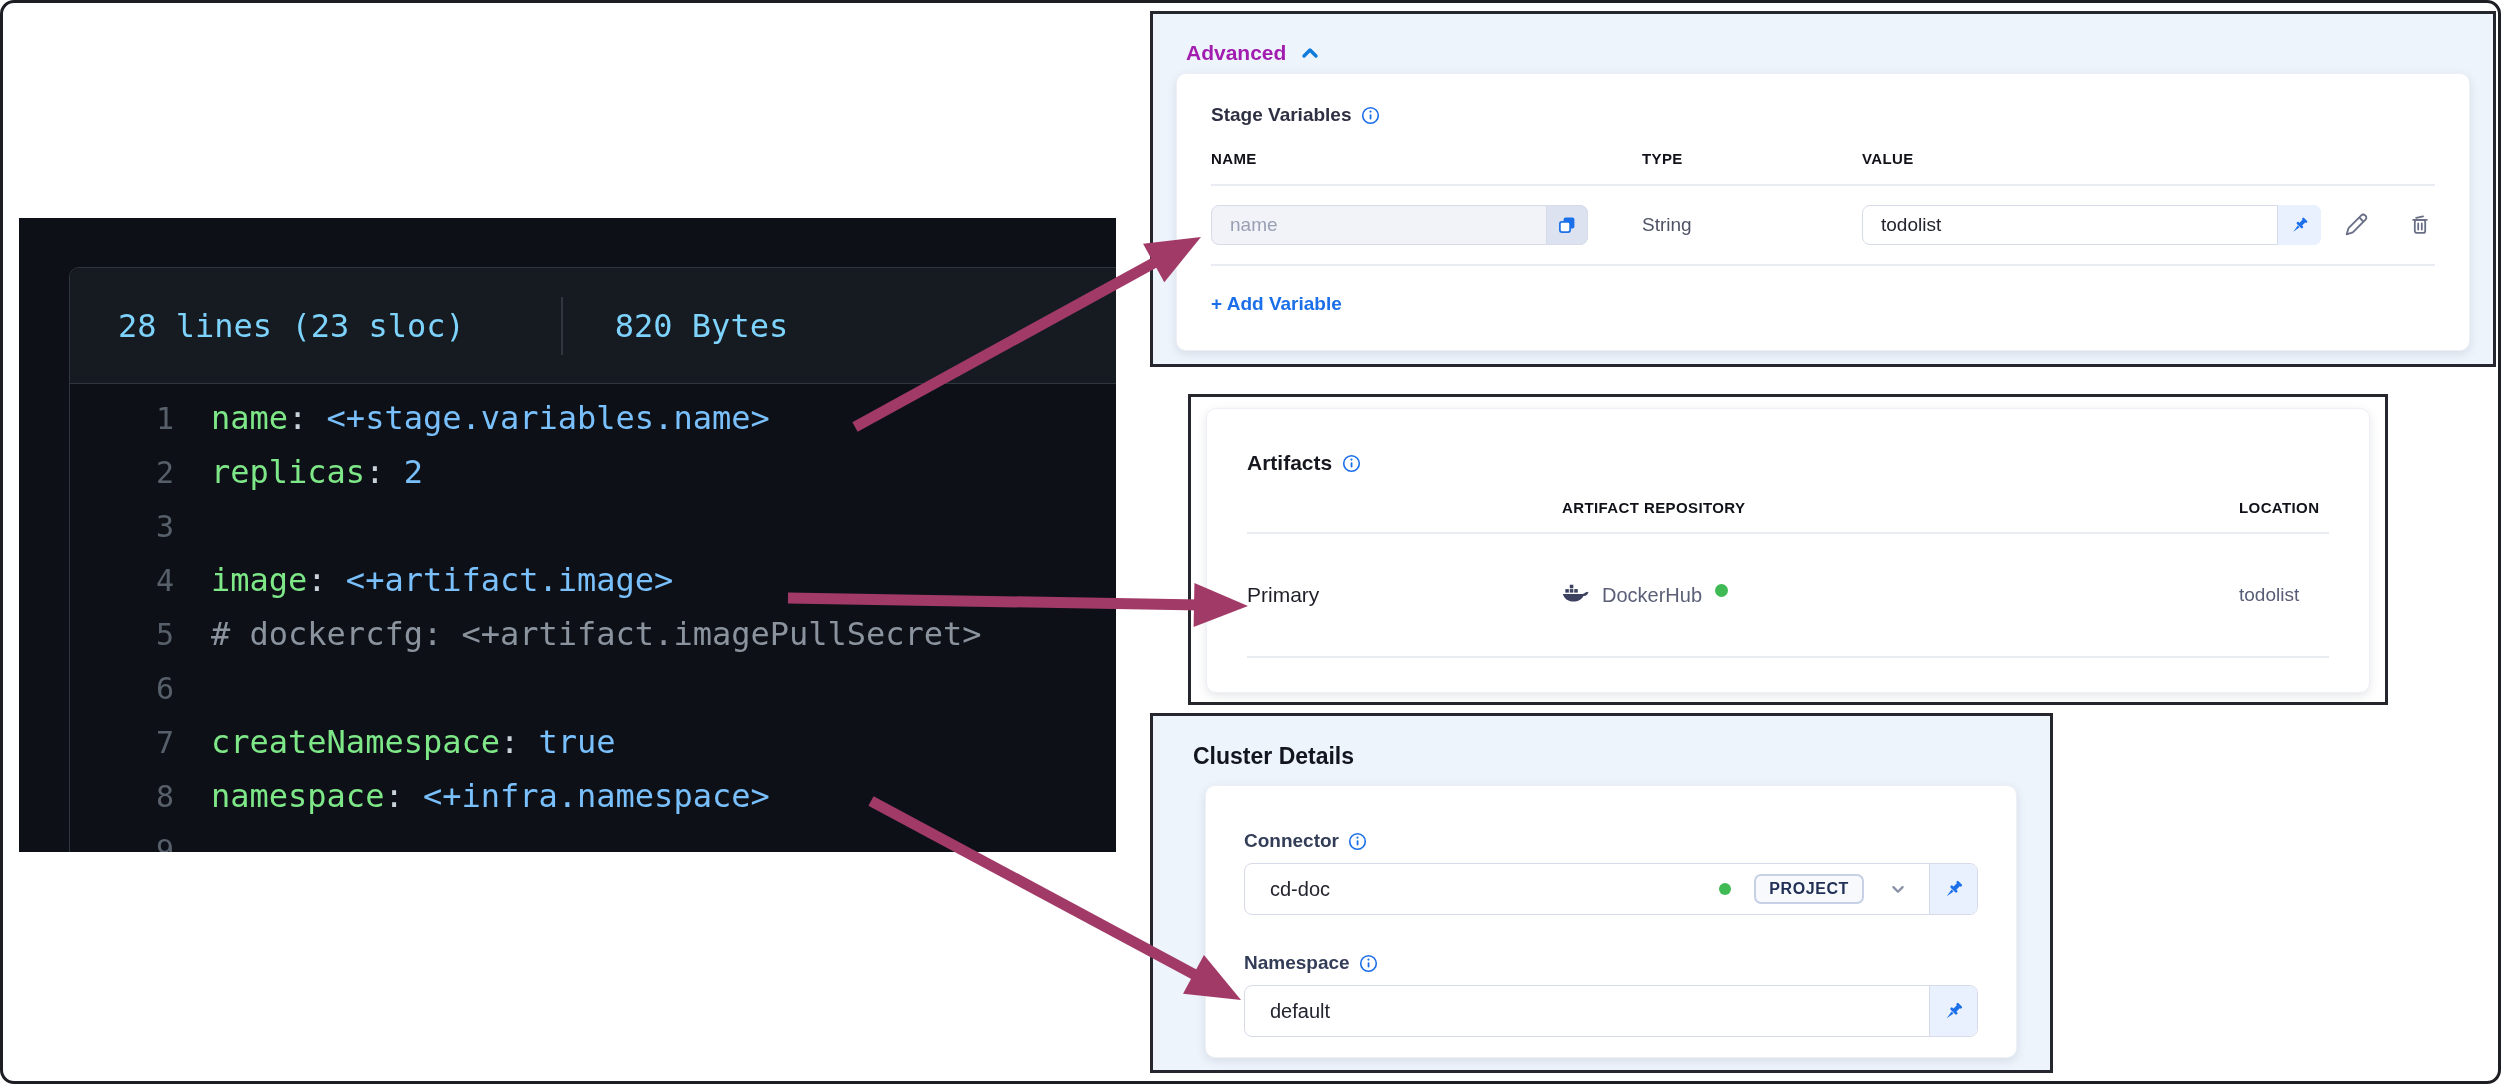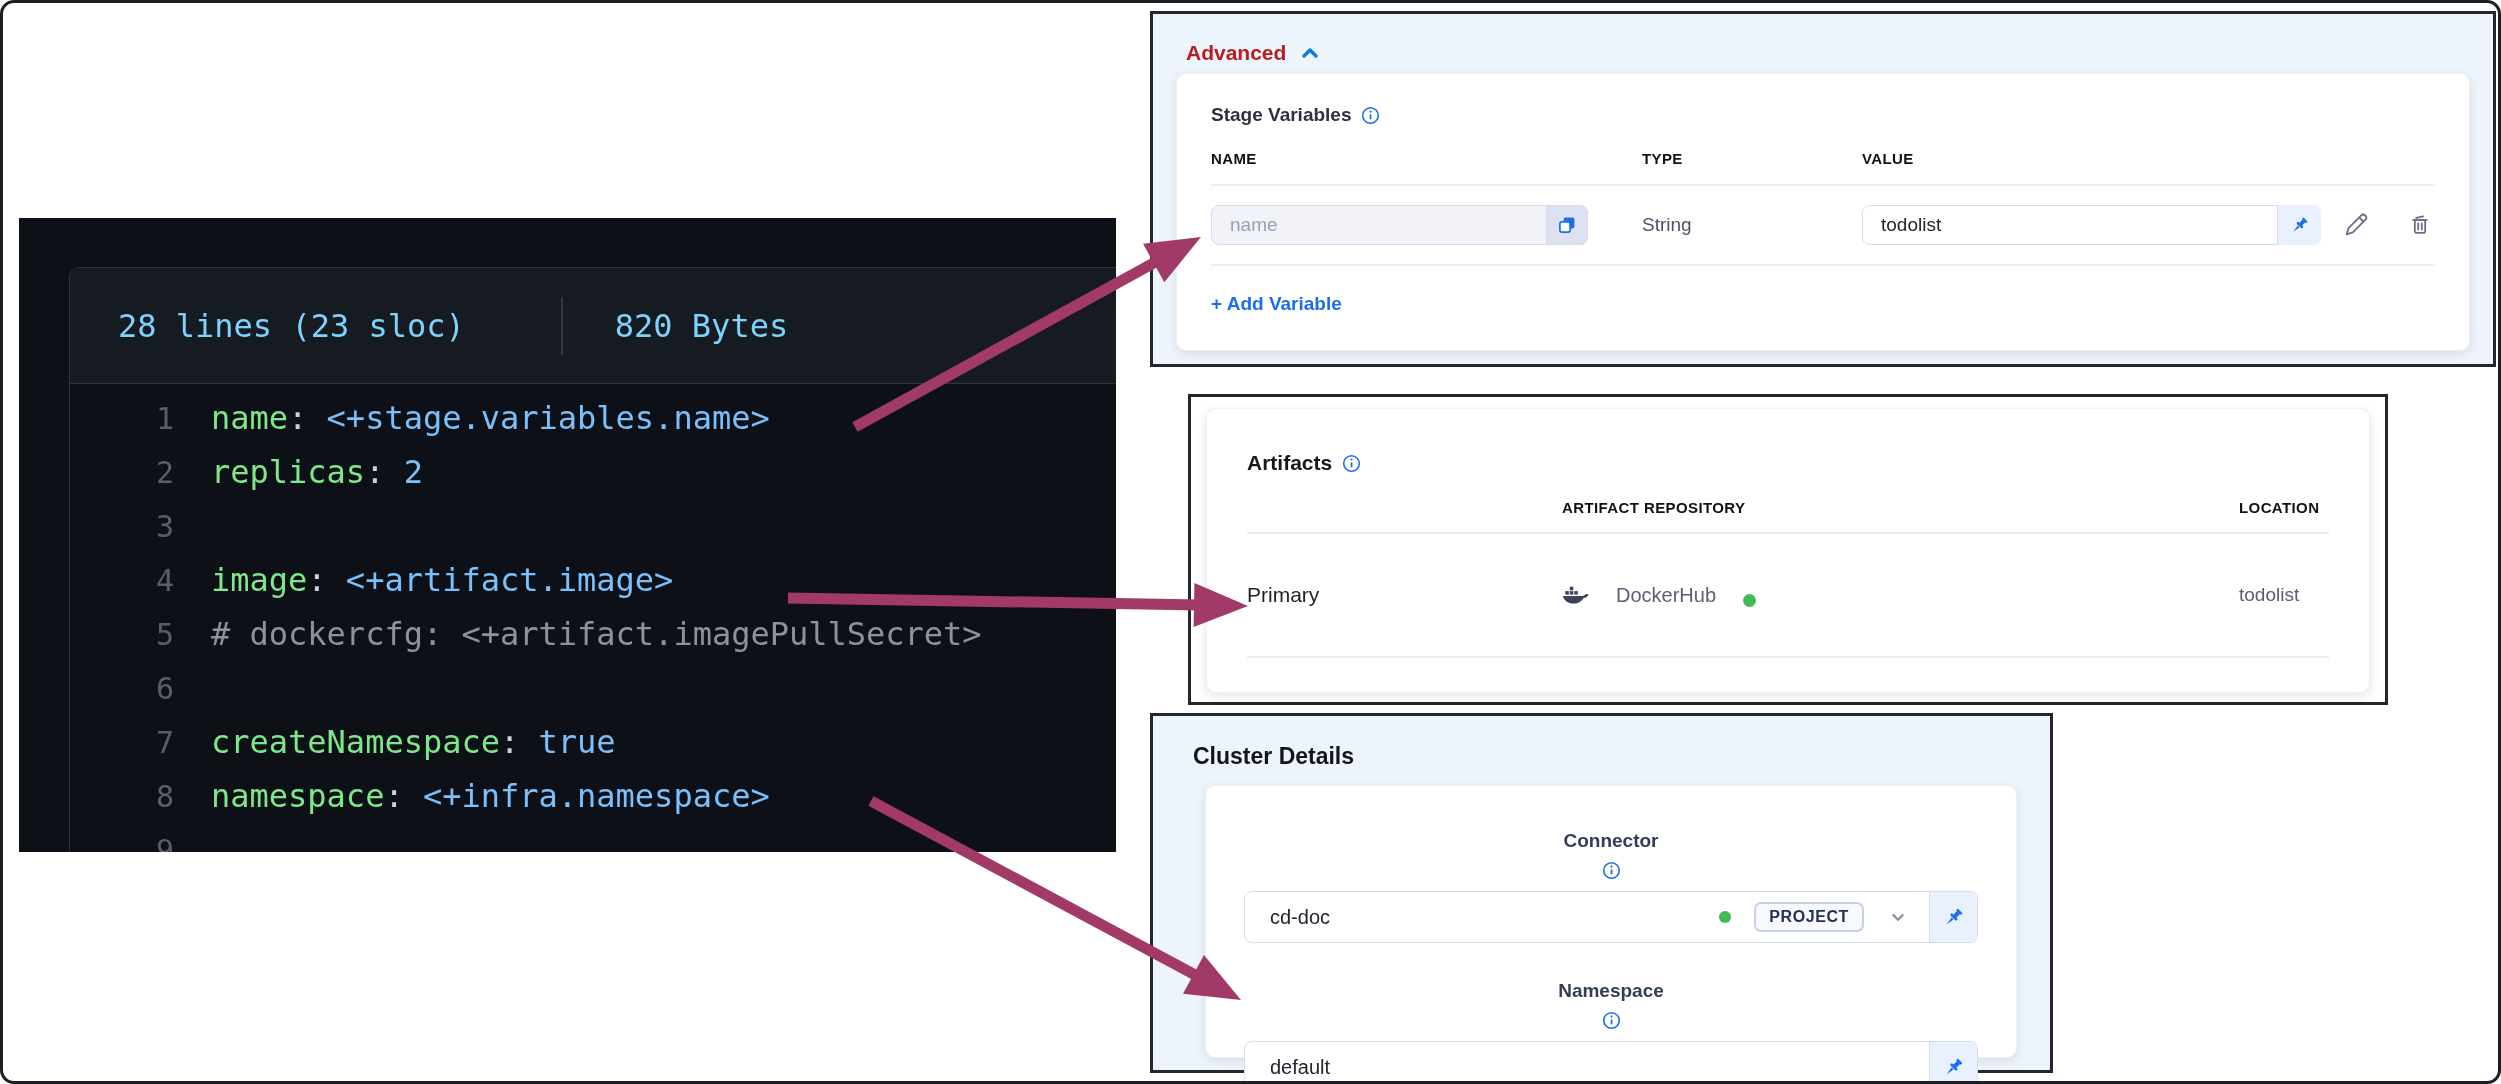--- a/index.html
+++ b/index.html
@@ -35,21 +35,21 @@
   
   .panel{position:absolute;border:3px solid var(--panel-border);background:var(--panel-bg);}
   .card{position:absolute;background:#fff;border-radius:10px;border:1px solid #eef0f6;box-shadow:0 3px 10px rgba(96,97,112,.16);}
   .hline{height:0;border-top:2px solid var(--divider);}
   .info-icon{color:var(--accent);flex:none;display:inline-flex;}
   .section-label{display:flex;align-items:center;gap:10px;font-size:19px;font-weight:700;color:#2e3043;}
 
   
   .advanced{left:1147px;top:8px;width:1346px;height:356px;}
   .adv-title-row{display:flex;align-items:center;gap:12px;padding:27px 0 0 33px;}
-  .panel-title{font-size:21px;font-weight:700;color:#b91c1c;}
+  .panel-title{font-size:21px;font-weight:700;color:#a21caf;}
   .adv-card{left:23px;top:59px;right:23px;height:278px;padding:30px 34px 0;}
   .adv-grid{display:grid;grid-template-columns:431px 220px 1fr;align-items:center;}
   .col-header{font-size:15px;font-weight:700;color:#101119;letter-spacing:.4px;}
   .adv-headers{margin-top:24px;}
   .adv-hr1{margin-top:17px;}
   .adv-row{height:78px;}
   .name-input-wrap{position:relative;width:377px;height:40px;}
   .name-input{width:100%;height:100%;border:1.5px solid var(--input-border);background:#f1f3f9;border-radius:8px;padding:0 56px 0 18px;font-size:19px;color:#2a2b35;font-family:"Liberation Sans",sans-serif;outline:none;}
   .name-input::placeholder{color:#9aa0b4;}
   .copy-btn{position:absolute;right:0;top:0;width:42px;height:40px;background:#dde2f0;border:1.5px solid var(--input-border);border-radius:0 8px 8px 0;display:flex;align-items:center;justify-content:center;color:var(--accent);padding:0;cursor:pointer;}
@@ -65,30 +65,30 @@
 
   
   .artifacts{left:1185px;top:391px;width:1200px;height:311px;background:#fff;}
   .art-card{left:15px;top:11px;right:15px;bottom:9px;padding:42px 40px 0;}
   .art-title-row{display:flex;align-items:center;gap:10px;font-size:21px;font-weight:700;color:#17181f;}
   .art-grid{display:grid;grid-template-columns:315px 677px 1fr;align-items:center;}
   .art-headers{margin-top:24px;}
   .art-hr1{margin-top:16px;}
   .art-row{height:122px;}
   .primary-label{font-size:21px;color:#1e1f28;}
-  .repo-cell{display:flex;align-items:flex-end;gap:27px;font-size:20px;color:#5b6078;}
+  .repo-cell{display:flex;align-items:flex-start;gap:13px;font-size:20px;color:#5b6078;}
   .whale{color:#3c4160;display:inline-flex;}
   .status-dot{width:13px;height:13px;border-radius:50%;background:var(--green);flex:none;}
   .loc-text{font-size:19px;color:#585d77;}
 
   
   .cluster{left:1147px;top:710px;width:903px;height:360px;}
   .clu-title{padding:27px 0 0 40px;font-size:23px;font-weight:700;color:#121420;}
   .clu-card{left:52px;top:69px;width:812px;height:273px;padding:44px 38px 0;}
-  .field-label{display:flex;align-items:center;gap:9px;font-size:19px;font-weight:700;color:var(--label-ink);flex-direction:column;}
+  .field-label{display:flex;align-items:center;gap:9px;font-size:19px;font-weight:700;color:var(--label-ink);}
   .hinput{position:relative;margin-top:11px;height:52px;border:1.5px solid var(--input-border);border-radius:8px;background:#fff;display:flex;align-items:center;padding:0 64px 0 25px;font-size:20px;color:#23242e;}
   .hinput .pin-cell{width:48px;}
   .right-cluster{margin-left:auto;display:flex;align-items:center;gap:23px;padding-right:4px;}
   .scope-badge{border:2px solid #c7d1e6;border-radius:7px;background:#f7f9fd;padding:4px 13px;font-size:16px;font-weight:700;color:#223055;letter-spacing:.6px;}
   .chev-down{color:#8b92a8;display:inline-flex;}
   .ns-label{margin-top:37px;}
 
   
   .arrows{position:absolute;left:0;top:0;pointer-events:none;z-index:60;}
   .arrows line{stroke:var(--arrow);stroke-width:11;}

